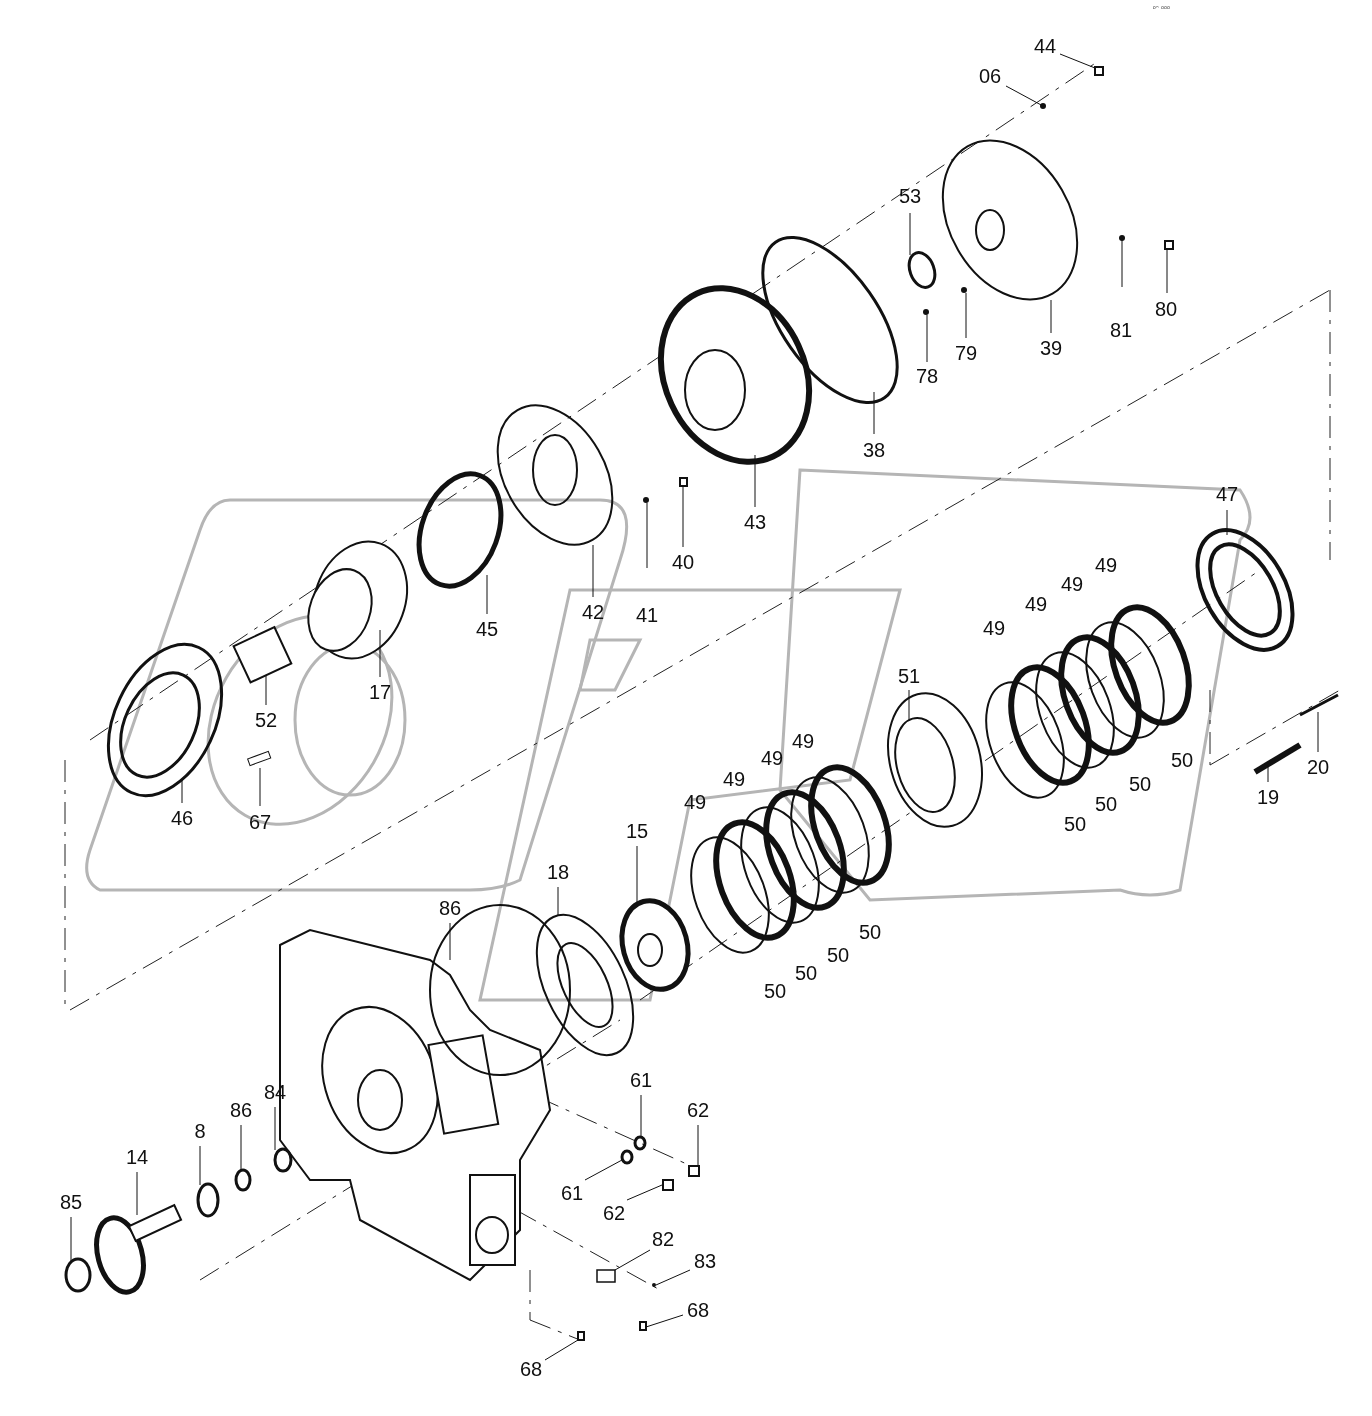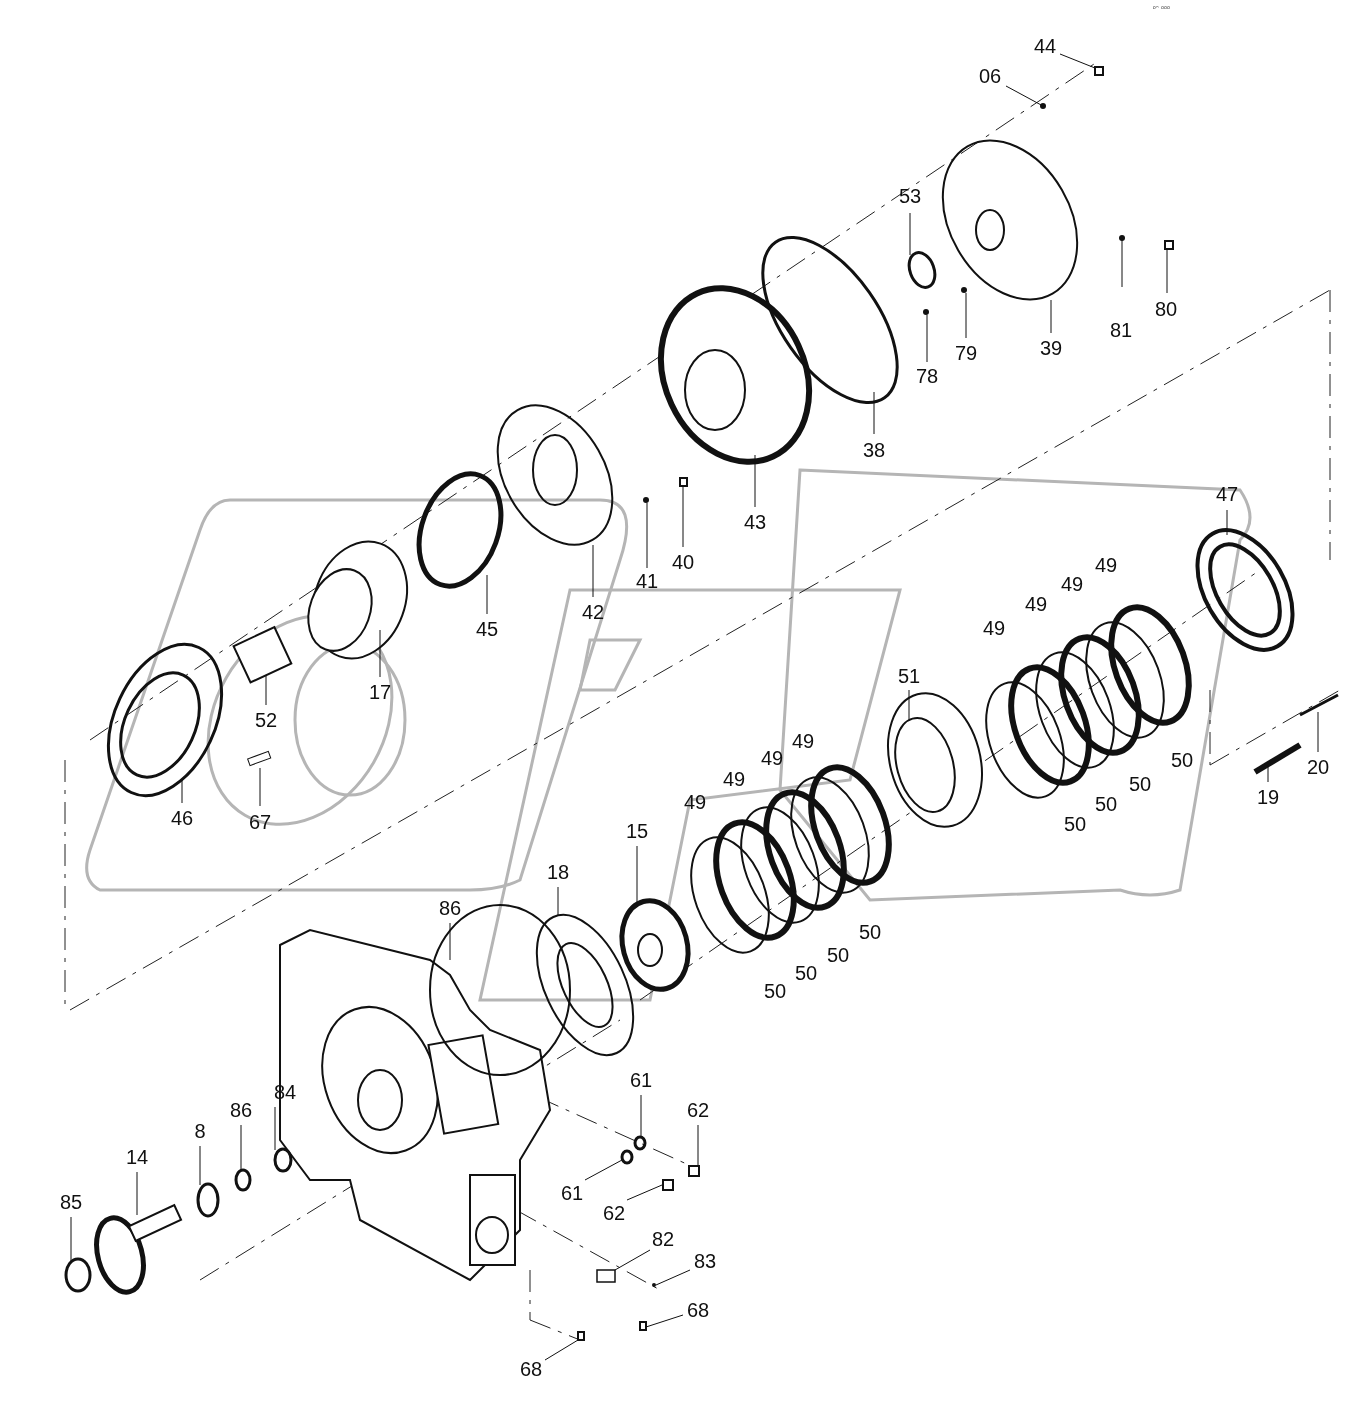--- a/index.html
+++ b/index.html
@@ -208,21 +208,21 @@
       <div class="lbl" style="left: 990px; top: 76px;">06</div>
       <div class="lbl" style="left: 910px; top: 196px;">53</div>
       <div class="lbl" style="left: 1121px; top: 301px; margin-top: 29px;">81</div>
       <div class="lbl" style="left: 1166px; top: 309px;">80</div>
       <div class="lbl" style="left: 1051px; top: 348px;">39</div>
       <div class="lbl" style="left: 927px; top: 376px;">78</div>
       <div class="lbl" style="left: 966px; top: 353px;">79</div>
       <div class="lbl" style="left: 874px; top: 450px;">38</div>
       <div class="lbl" style="left: 755px; top: 522px;">43</div>
       <div class="lbl" style="left: 683px; top: 562px;">40</div>
-      <div class="lbl" style="left: 647px; top: 581px; text-align: right;">41</div>
+      <div class="lbl" style="left: 647px; top: 615px; text-align: right;">41</div>
       <div class="lbl" style="left: 593px; top: 612px;">42</div>
       <div class="lbl" style="left: 487px; top: 629px;">45</div>
       <div class="lbl" style="left: 380px; top: 692px;">17</div>
       <div class="lbl" style="left: 266px; top: 720px;">52</div>
       <div class="lbl" style="left: 182px; top: 818px; text-align: center;">46</div>
       <div class="lbl" style="left: 260px; top: 822px;">67</div>
       <div class="lbl" style="left: 1227px; top: 494px;">47</div>
       <div class="lbl" style="left: 1106px; top: 565px;">49</div>
       <div class="lbl" style="left: 1072px; top: 584px;">49</div>
       <div class="lbl" style="left: 1036px; top: 604px;">49</div>
@@ -243,21 +243,21 @@
       <div class="lbl" style="left: 450px; top: 908px;">86</div>
       <div class="lbl" style="left: 870px; top: 932px;">50</div>
       <div class="lbl" style="left: 838px; top: 955px;">50</div>
       <div class="lbl" style="left: 806px; top: 973px;">50</div>
       <div class="lbl" style="left: 775px; top: 991px;">50</div>
       <div class="lbl" style="left: 641px; top: 1080px;">61</div>
       <div class="lbl" style="left: 698px; top: 1110px;">62</div>
       <div class="lbl" style="left: 572px; top: 1193px;">61</div>
       <div class="lbl" style="left: 614px; top: 1213px;">62</div>
       <div class="lbl" style="left: 241px; top: 1110px;">86</div>
-      <div class="lbl" style="left: 275px; top: 1092px; margin-left: 10px;">84</div>
+      <div class="lbl" style="left: 275px; top: 1092px;">84</div>
       <div class="lbl" style="left: 200px; top: 1131px;">8</div>
       <div class="lbl" style="left: 137px; top: 1157px;">14</div>
       <div class="lbl" style="left: 71px; top: 1202px;">85</div>
       <div class="lbl" style="left: 663px; top: 1239px;">82</div>
       <div class="lbl" style="left: 705px; top: 1261px;">83</div>
       <div class="lbl" style="left: 698px; top: 1310px;">68</div>
       <div class="lbl" style="left: 531px; top: 1369px;">68</div>
     </div>
 </div>
 

